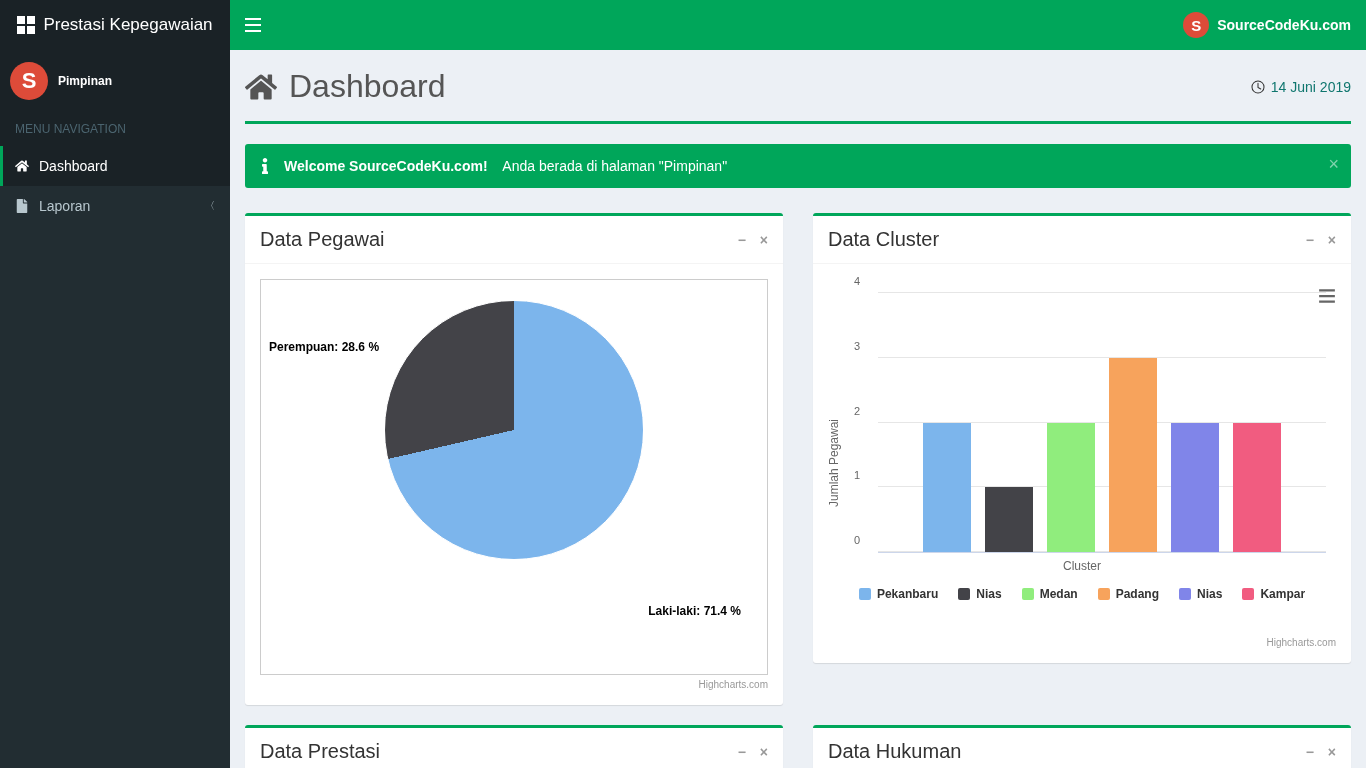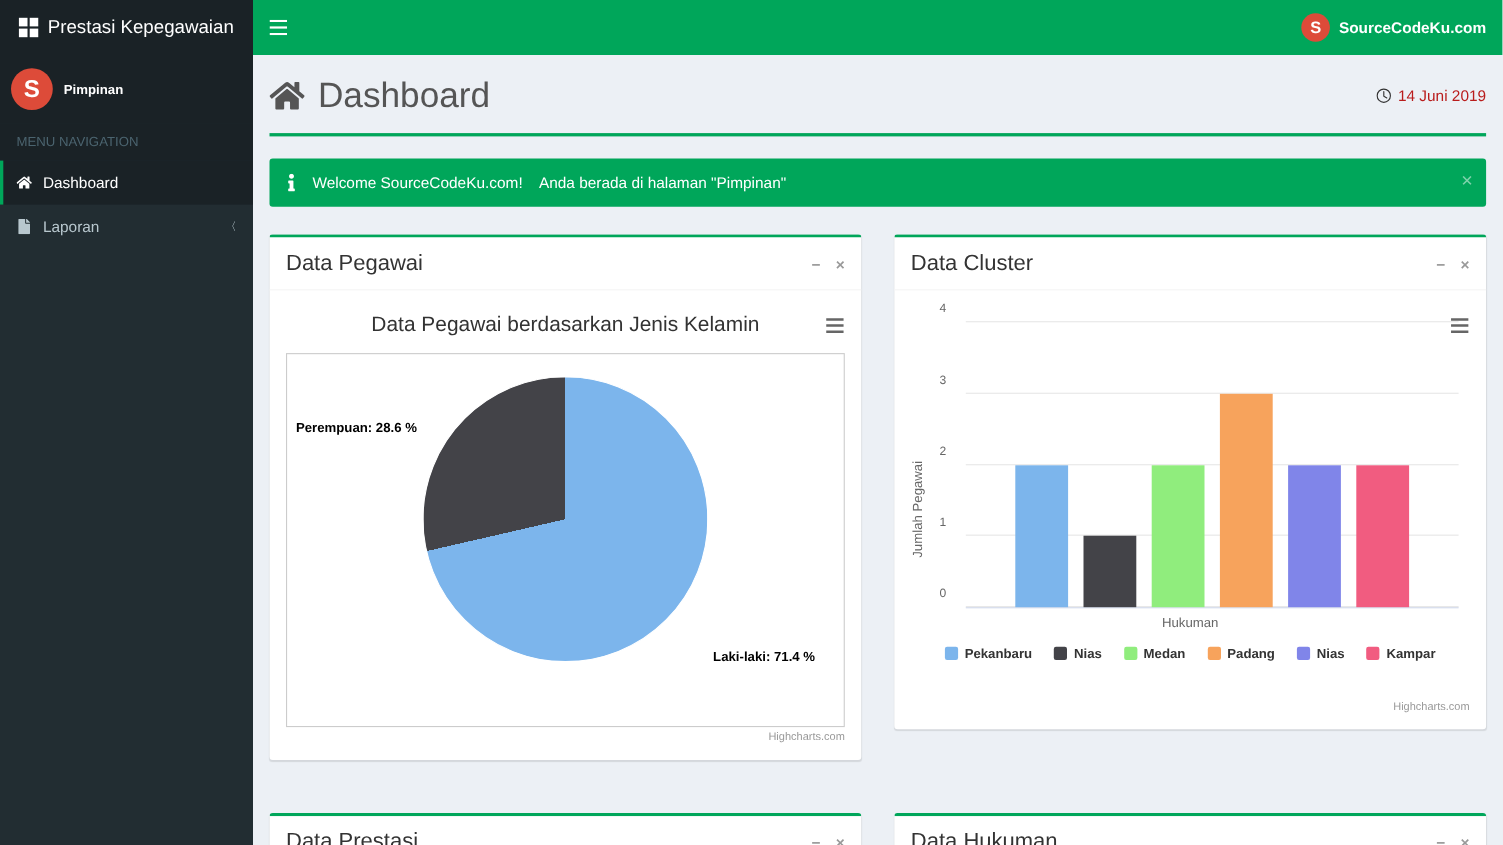--- a/index.html
+++ b/index.html
@@ -29,41 +29,41 @@
   .menu li.active{background:var(--sidebar-dark);color:#fff;border-left:3px solid var(--green);padding-left:12px;}
   .menu li .chev{position:absolute;right:15px;font-size:10px;color:#b8c7ce;}
   
   .topnav{height:50px;background:var(--green);display:flex;align-items:center;justify-content:space-between;padding:0 15px;color:#fff;}
   .hamburger{cursor:pointer;font-size:16px;}
   .top-right{display:flex;align-items:center;gap:8px;font-weight:700;}
   .top-right .avatar-sm{width:26px;height:26px;border-radius:50%;background:var(--red);color:#fff;display:flex;align-items:center;justify-content:center;font-weight:700;font-size:15px;}
   
   .content-header{padding:18px 15px 6px;display:flex;align-items:center;justify-content:space-between;}
   .content-header h1{margin:0;font-size:32px;font-weight:400;color:#555;display:flex;align-items:center;gap:12px;}
-  .date{color:#b91c1c;font-size:14px;display:flex;align-items:center;gap:6px;}
+  .date{color:#0f766e;font-size:14px;display:flex;align-items:center;gap:6px;}
   .hr{height:3px;background:var(--green);margin:10px 15px 20px;}
   .content{padding:0 15px 30px;}
   .alert{background:#00a65a;color:#fff;border-radius:3px;padding:14px 15px;margin-bottom:25px;position:relative;display:flex;align-items:center;gap:14px;}
   .alert .close{position:absolute;right:12px;top:10px;color:rgba(255,255,255,.5);font-size:18px;cursor:pointer;}
-  .alert strong{font-weight:400;}
-  .row{display:flex;gap:30px;margin-bottom:48px;justify-content:space-between;}
+  .alert strong{font-weight:700;}
+  .row{display:flex;gap:30px;margin-bottom:20px;justify-content:space-between;}
   .col{flex:1;min-width:0;}
   .box{background:#fff;border-top:3px solid var(--box-border);border-radius:3px;box-shadow:0 1px 1px rgba(0,0,0,.1);}
   .box-header{padding:12px 15px;display:flex;align-items:center;justify-content:space-between;border-bottom:1px solid #f4f4f4;}
   .box-title{font-size:20px;font-weight:400;margin:0;color:#333;}
   .box-tools{display:flex;gap:14px;color:#999;}
   .box-tools span{cursor:pointer;font-weight:700;}
   .box-body{padding:15px;}
   
   .chart-title{text-align:center;font-size:19px;color:#333;margin:6px 0 14px;position:relative;}
   .chart-menu{position:absolute;right:0;top:2px;cursor:pointer;}
   .chart-menu svg{width:18px;height:18px;}
   .credits{text-align:right;font-size:10px;color:#999;margin-top:4px;}
   
-  .pie-wrap{border:1px solid #ccc;padding:20px 10px 10px;position:relative;height:340px;}
+  .pie-wrap{border:1px solid #ccc;padding:20px 10px 10px;position:relative;height:396px;}
   .pie{width:260px;height:260px;border-radius:50%;margin:0 auto;position:relative;}
   .pie-label{position:absolute;font-size:12px;font-weight:700;color:#000;white-space:nowrap;}
   .pie-lbl-p{left:8px;top:60px;}
   .pie-lbl-l{right:26px;bottom:56px;}
   
   .bar-wrap{position:relative;height:340px;}
   .bar-area{position:relative;height:260px;margin:0 10px 0 50px;border-bottom:1px solid #ccd6eb;}
   .grid{position:absolute;left:0;right:0;border-top:1px solid #e6e6e6;}
   .ytick{position:absolute;left:-24px;font-size:11px;color:#666;transform:translateY(-50%);}    
   .bars{position:absolute;left:0;right:0;bottom:0;top:0;display:flex;align-items:flex-end;justify-content:center;gap:14px;padding:0 40px;}
@@ -177,28 +177,20 @@
         <div class="col">
           <div class="box">
             <div class="box-header">
               <h3 class="box-title">Data Pegawai</h3>
               <div class="box-tools">
                 <span>−</span>
                 <span>×</span>
               </div>
             </div>
             <div class="box-body">
-              <div class="chart-title">
-                <span>Data Pegawai berdasarkan Jenis Kelamin</span>
-                <span class="chart-menu">
-                  <svg viewBox="0 0 16 16" fill="none" stroke="#666" stroke-width="2">
-                      <path d="M1 3h14M1 8h14M1 13h14"></path>
-                    </svg>
-                </span>
-              </div>
               <div class="pie-wrap">
                 <div class="pie" id="pie" style="background: conic-gradient(rgb(124, 181, 236) 0%, rgb(124, 181, 236) 71.4%, rgb(67, 67, 72) 71.4%, rgb(67, 67, 72) 100%); border: 1px solid rgb(255, 255, 255);"></div>
                 <div class="pie-label pie-lbl-p">Perempuan: 28.6 %</div>
                 <div class="pie-label pie-lbl-l">Laki-laki: 71.4 %</div>
               </div>
               <div class="credits">Highcharts.com</div>
             </div>
           </div>
         </div>
 
@@ -234,21 +226,21 @@
                     <div class="ytick" style="bottom: 100%;">4</div>
                     <div class="bars">
                       <div class="bar" style="height: 50%; background: rgb(124, 181, 236);"></div>
                       <div class="bar" style="height: 25%; background: rgb(67, 67, 72);"></div>
                       <div class="bar" style="height: 50%; background: rgb(144, 237, 125);"></div>
                       <div class="bar" style="height: 75%; background: rgb(247, 163, 92);"></div>
                       <div class="bar" style="height: 50%; background: rgb(128, 133, 233);"></div>
                       <div class="bar" style="height: 50%; background: rgb(241, 92, 128);"></div>
                     </div>
                   </div>
-                <div class="xlabel">Hukuman</div>
+                <div class="xlabel">Cluster</div>
                 <div class="legend" id="legend">
                     <div class="item">
                       <span class="swatch" style="background:#7cb5ec"></span>
                       <span>Pekanbaru</span>
                     </div>
                     <div class="item">
                       <span class="swatch" style="background:#434348"></span>
                       <span>Nias</span>
                     </div>
                     <div class="item">

